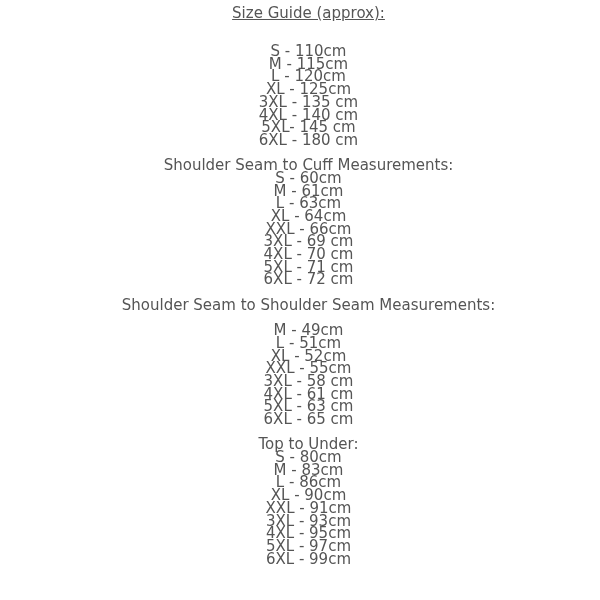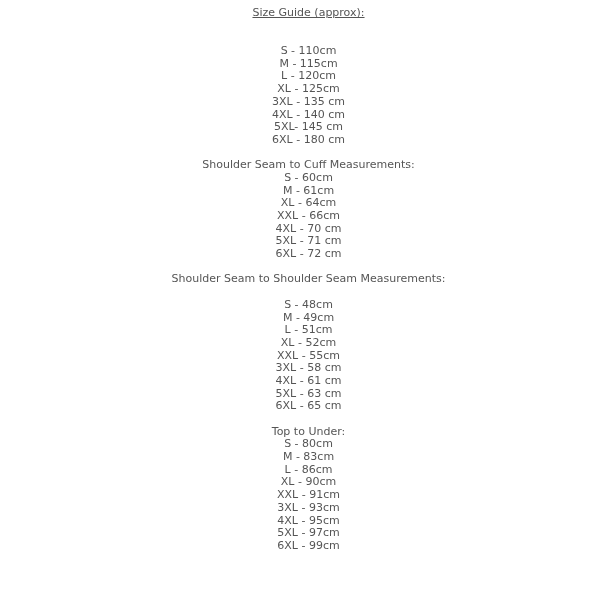--- a/index.html
+++ b/index.html
@@ -17,21 +17,21 @@
     box-sizing: border-box;
     width: 600px;
     padding-top: 7px;
     padding-left: 17px; 
     text-align: center;
     color: #555555;
   }
   .line {
     height: 12.7px;
     line-height: 12.7px;
-    font-size: 11px;
+    font-size: 15px;
     white-space: pre;
   }
   .title {
     text-decoration: underline;
   }
 </style>
 </head>
 <body>
 
 <div class="doc">
@@ -49,32 +49,33 @@
     <div class="line">4XL - 140 cm</div>
     <div class="line">5XL- 145 cm</div>
     <div class="line">6XL - 180 cm</div>
   </div>
   <div class="line"></div>
 
   <div>
     <div class="line">Shoulder Seam to Cuff Measurements:</div>
     <div class="line">S - 60cm</div>
     <div class="line">M - 61cm</div>
+    <div class="line">L - 63cm</div>
     <div class="line">XL - 64cm</div>
     <div class="line">XXL - 66cm</div>
+    <div class="line">3XL - 69 cm</div>
     <div class="line">4XL - 70 cm</div>
     <div class="line">5XL - 71 cm</div>
     <div class="line">6XL - 72 cm</div>
   </div>
   <div class="line"></div>
 
   <div>
     <div class="line">Shoulder Seam to Shoulder Seam Measurements:</div>
     <div class="line"></div>
-    <div class="line">S - 48cm</div>
     <div class="line">M - 49cm</div>
     <div class="line">L - 51cm</div>
     <div class="line">XL - 52cm</div>
     <div class="line">XXL - 55cm</div>
     <div class="line">3XL - 58 cm</div>
     <div class="line">4XL - 61 cm</div>
     <div class="line">5XL - 63 cm</div>
     <div class="line">6XL - 65 cm</div>
   </div>
   <div class="line"></div>

